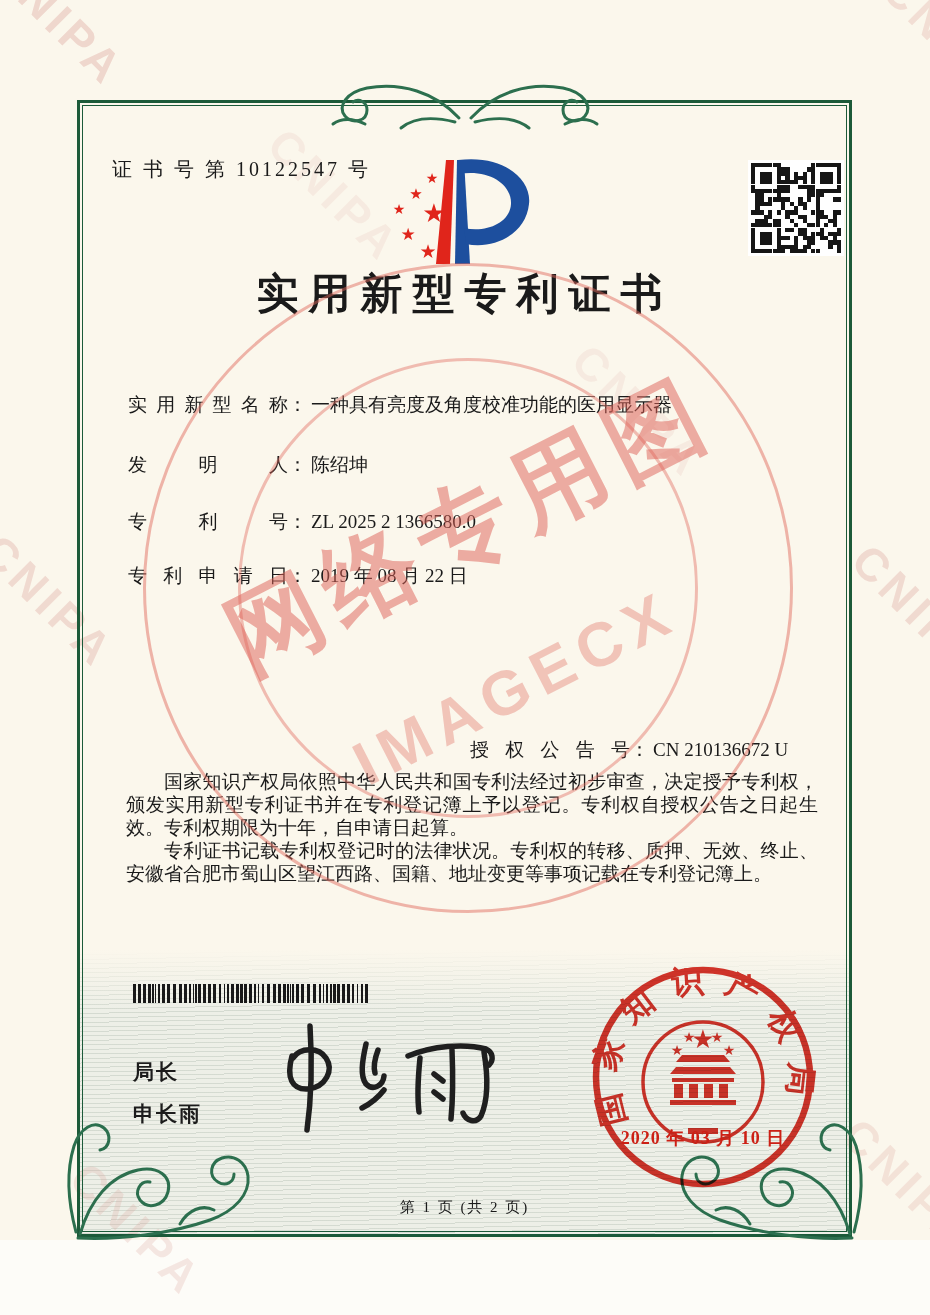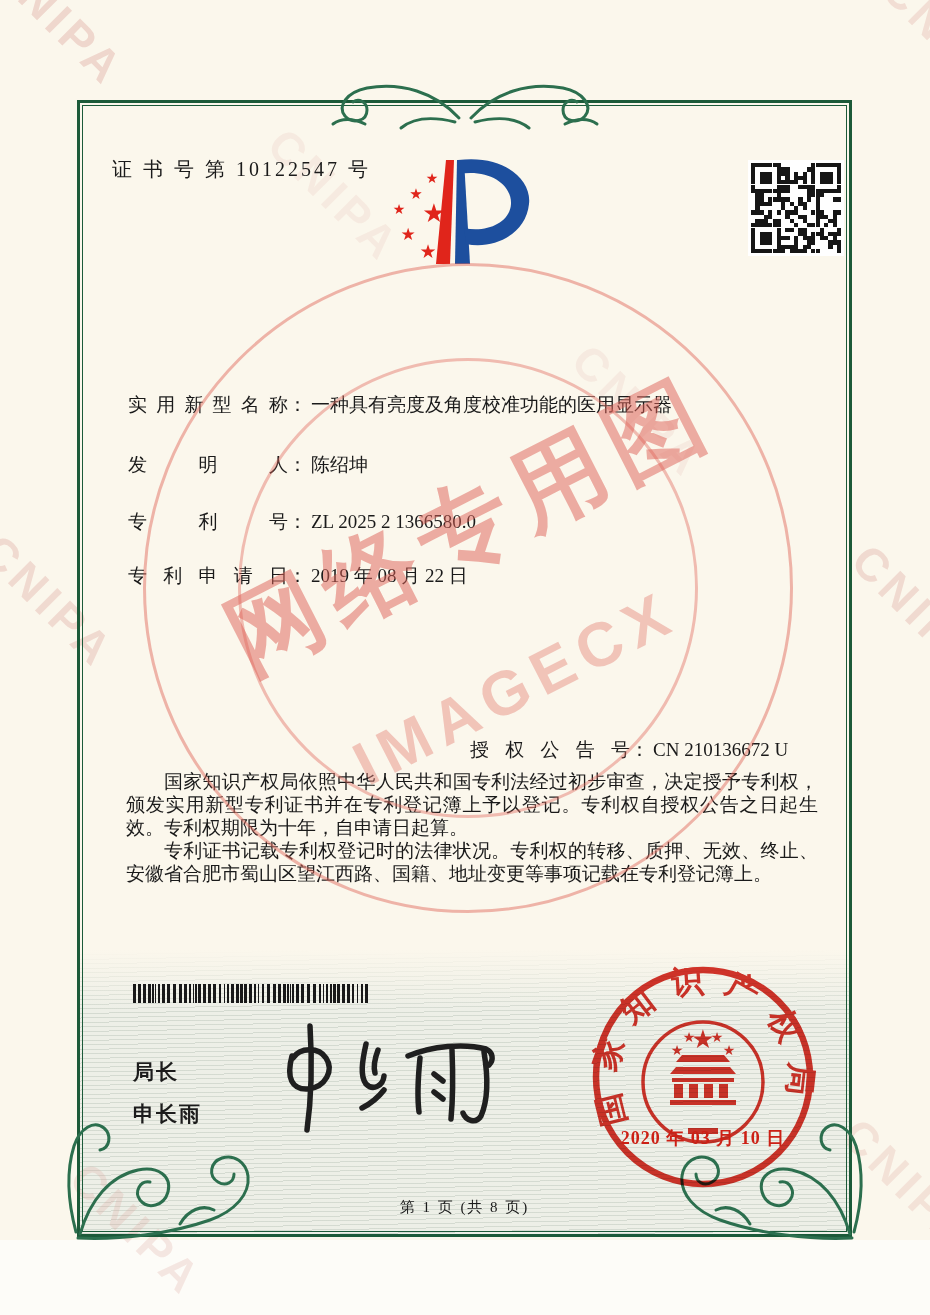--- a/index.html
+++ b/index.html
@@ -382,20 +382,21 @@
         <i style="left:41.699999999999996px;top:89px"></i>
         <i style="left:46px;top:89px"></i>
         <i style="left:50.3px;top:89px"></i>
         <i style="left:54.599999999999994px;top:89px"></i>
         <i style="left:63.199999999999996px;top:89px"></i>
         <i style="left:67.5px;top:89px"></i>
         <i style="left:89px;top:89px"></i>
       </div>
     </div>
 
+  <div class="title">实用新型专利证书</div>
 
   <div class="frow r1">
     <span class="flabel">发明人</span><span class="colon">：</span><span class="fval">陈绍坤</span>
   </div>
   <div class="frow r0">
     <span class="flabel">实用新型名称</span><span class="colon">：</span><span class="fval">一种具有亮度及角度校准功能的医用显示器</span>
   </div>
   <div class="frow r2">
     <span class="flabel">专利号</span><span class="colon">：</span><span class="fval">ZL 2025 2 1366580.0</span>
   </div>
@@ -510,20 +511,20 @@
         <rect x="101" y="122" width="9" height="14"></rect>
         <rect x="116" y="122" width="9" height="14"></rect>
         <rect x="131" y="122" width="9" height="14"></rect>
         <rect x="82" y="138" width="66" height="5"></rect>
         <rect x="100" y="166" width="30" height="6"></rect>
       </g>
     </g>
   </svg>
   <div class="sealdate">2020 年 03 月 10 日</div>
 
-  <div class="pageinfo">第 1 页 (共 8 页)</div>
+  <div class="pageinfo">第 1 页 (共 2 页)</div>
 
   <div class="ring ringA"></div>
   <div class="ring ringB"></div>
   <div class="cwm cwm1">网络专用图</div>
   <div class="cwm cwm2">IMAGECX</div>
 
 </div>
 
 </body></html>

